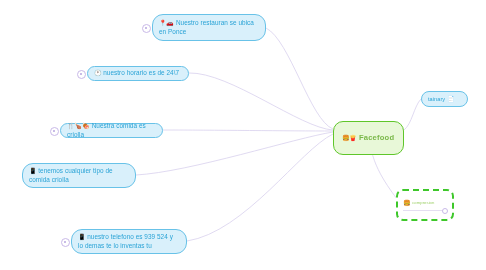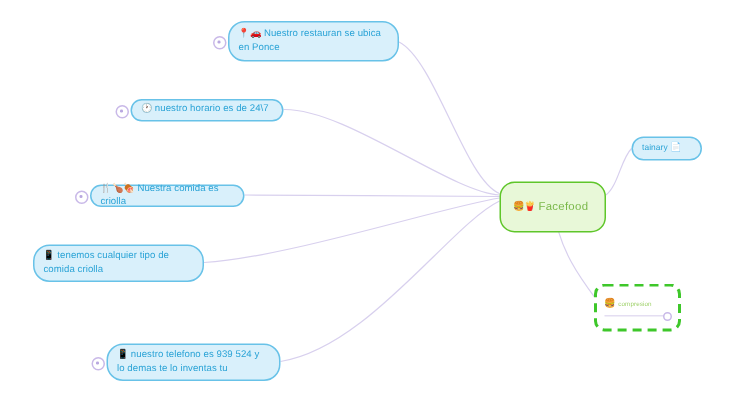--- a/index.html
+++ b/index.html
@@ -56,20 +56,21 @@
     left: 333px;
     top: 121px;
     width: 71px;
     height: 20px;
     background: #e8f8d8;
     border: 1.6px solid #5fc62a;
     border-radius: 10px;
     color: #6aa84f;
     font-size: 7.6px;
     padding: 16px 8px;
+    font-weight: bold;
   }
   #node-root .node-text {
     color: #7ab84a;
     letter-spacing: 0.2px;
   }
   
   #node-editing {
     left: 396px;
     top: 189px;
     width: 58px;

